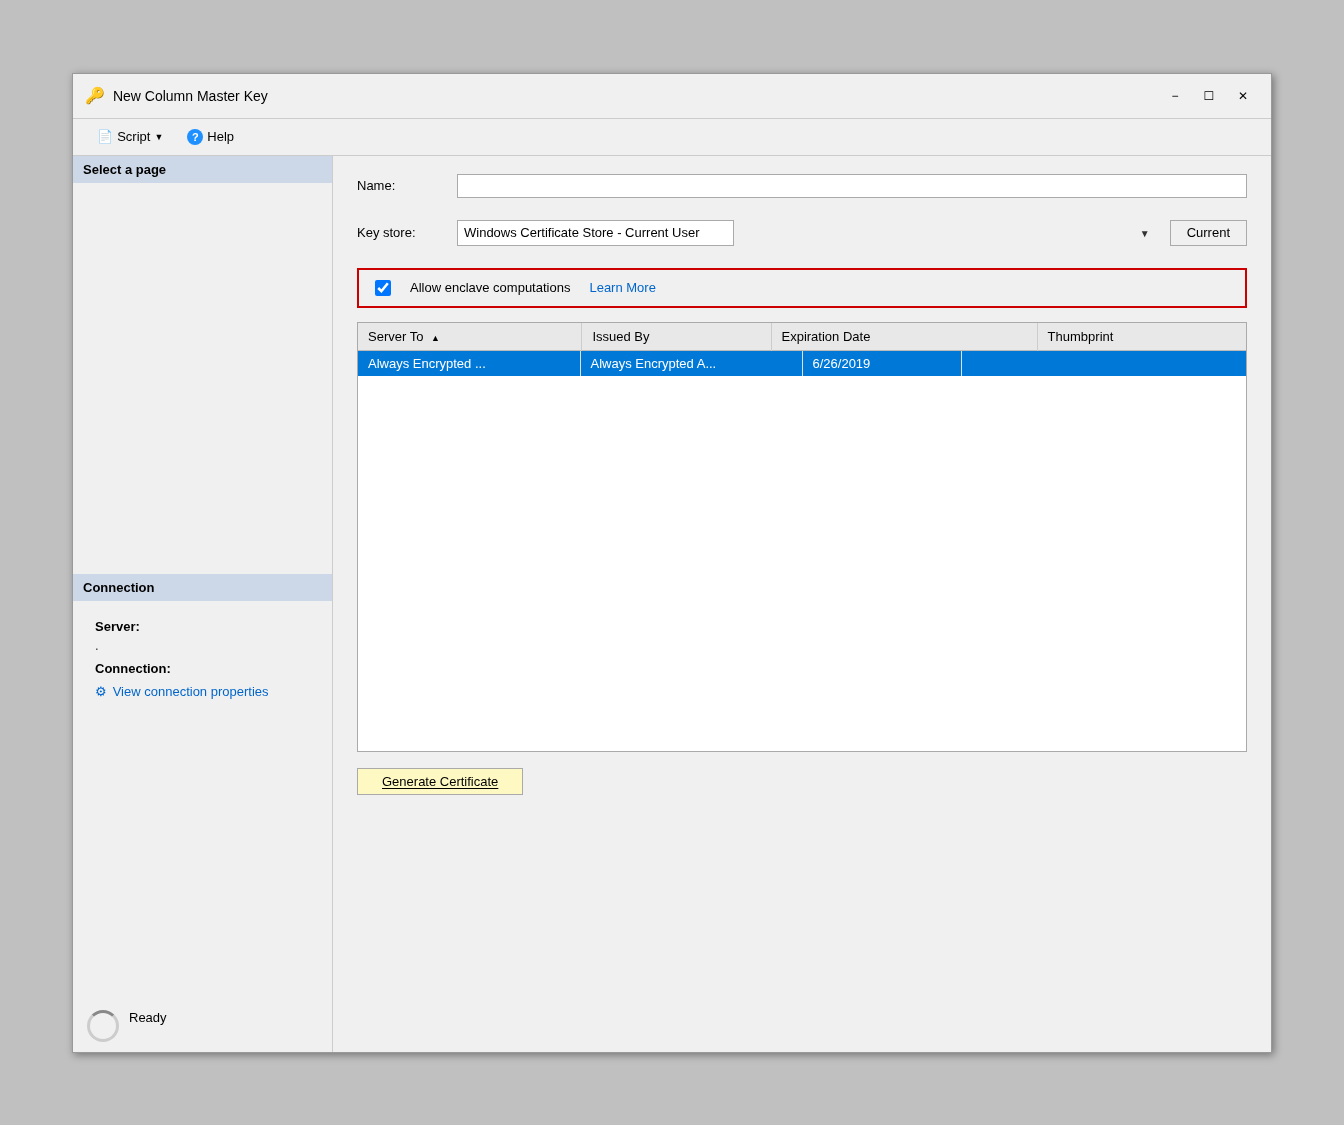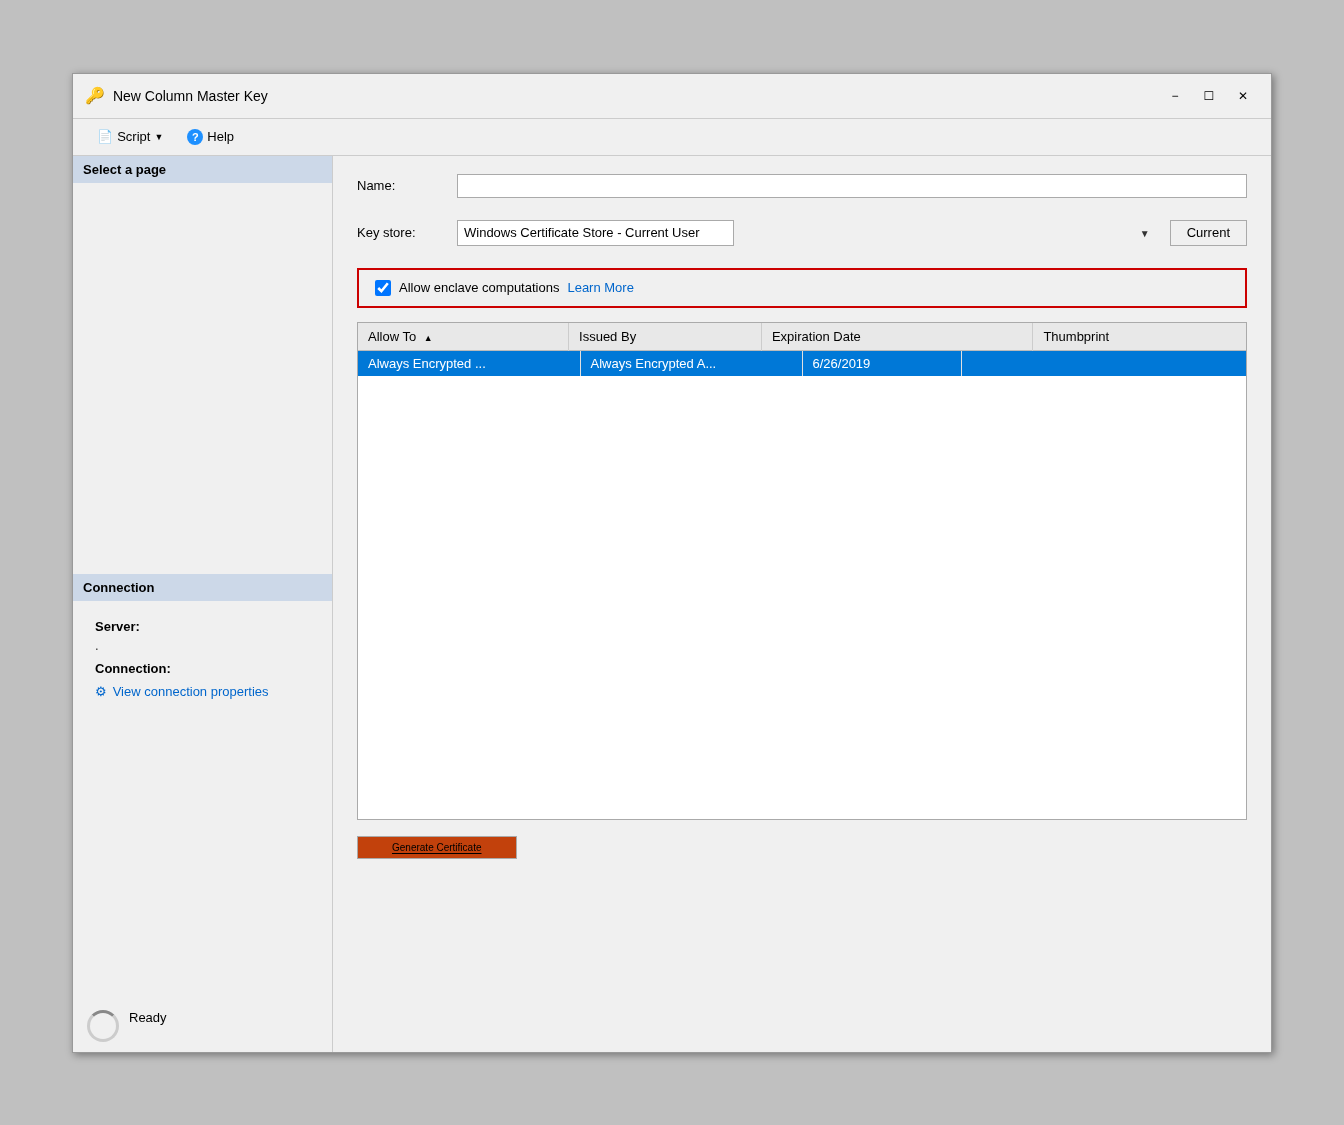--- a/index.html
+++ b/index.html
@@ -210,21 +210,21 @@
       white-space: nowrap;
     }
 
     
     .enclave-box {
       border: 2px solid #cc0000;
       padding: 10px 16px;
       margin-bottom: 14px;
       display: flex;
       align-items: center;
-      gap: 8px;
+      gap: 19px;
       background: #f0f0f0;
     }
     .enclave-checkbox {
       width: 16px;
       height: 16px;
       cursor: pointer;
     }
     .enclave-label {
       font-size: 13px;
       color: #000;
@@ -276,31 +276,31 @@
       border-right: none;
     }
     .cert-table tbody tr.selected td {
       color: #fff;
     }
     .sort-arrow {
       font-size: 9px;
       margin-left: 4px;
     }
     .cert-table-body-area {
-      height: 468px;
+      height: 400px;
       overflow-y: auto;
       background: #fff;
     }
 
     .generate-btn {
-      padding: 5px 34px;
-      background: #c2410c;
-      border: 1px solid #aaa;
-      cursor: pointer;
-      font-size: 10px;
+      padding: 5px 24px;
+      background: #fef9c3;
+      border: 1px solid #aaa;
+      cursor: pointer;
+      font-size: 13px;
       text-decoration: underline;
       text-underline-offset: 2px;
     }
 
     
     .dialog-footer {
       padding: 10px 20px;
       display: flex;
       justify-content: flex-end;
       gap: 8px;
@@ -400,21 +400,21 @@
         <span class="enclave-label">Allow enclave computations</span>
         <a class="enclave-link">Learn More</a>
       </div>
 
       
       <div class="cert-table-container">
         <table class="cert-table">
           <thead>
             <tr>
               <th>
-                <span>Allow To</span>
+                <span>Server To</span>
                 <span class="sort-arrow">▲</span>
               </th>
               <th>
                 <span>Issued By</span>
               </th>
               <th>
                 <span>Expiration Date</span>
               </th>
               <th>
                 <span>Thumbprint</span>

